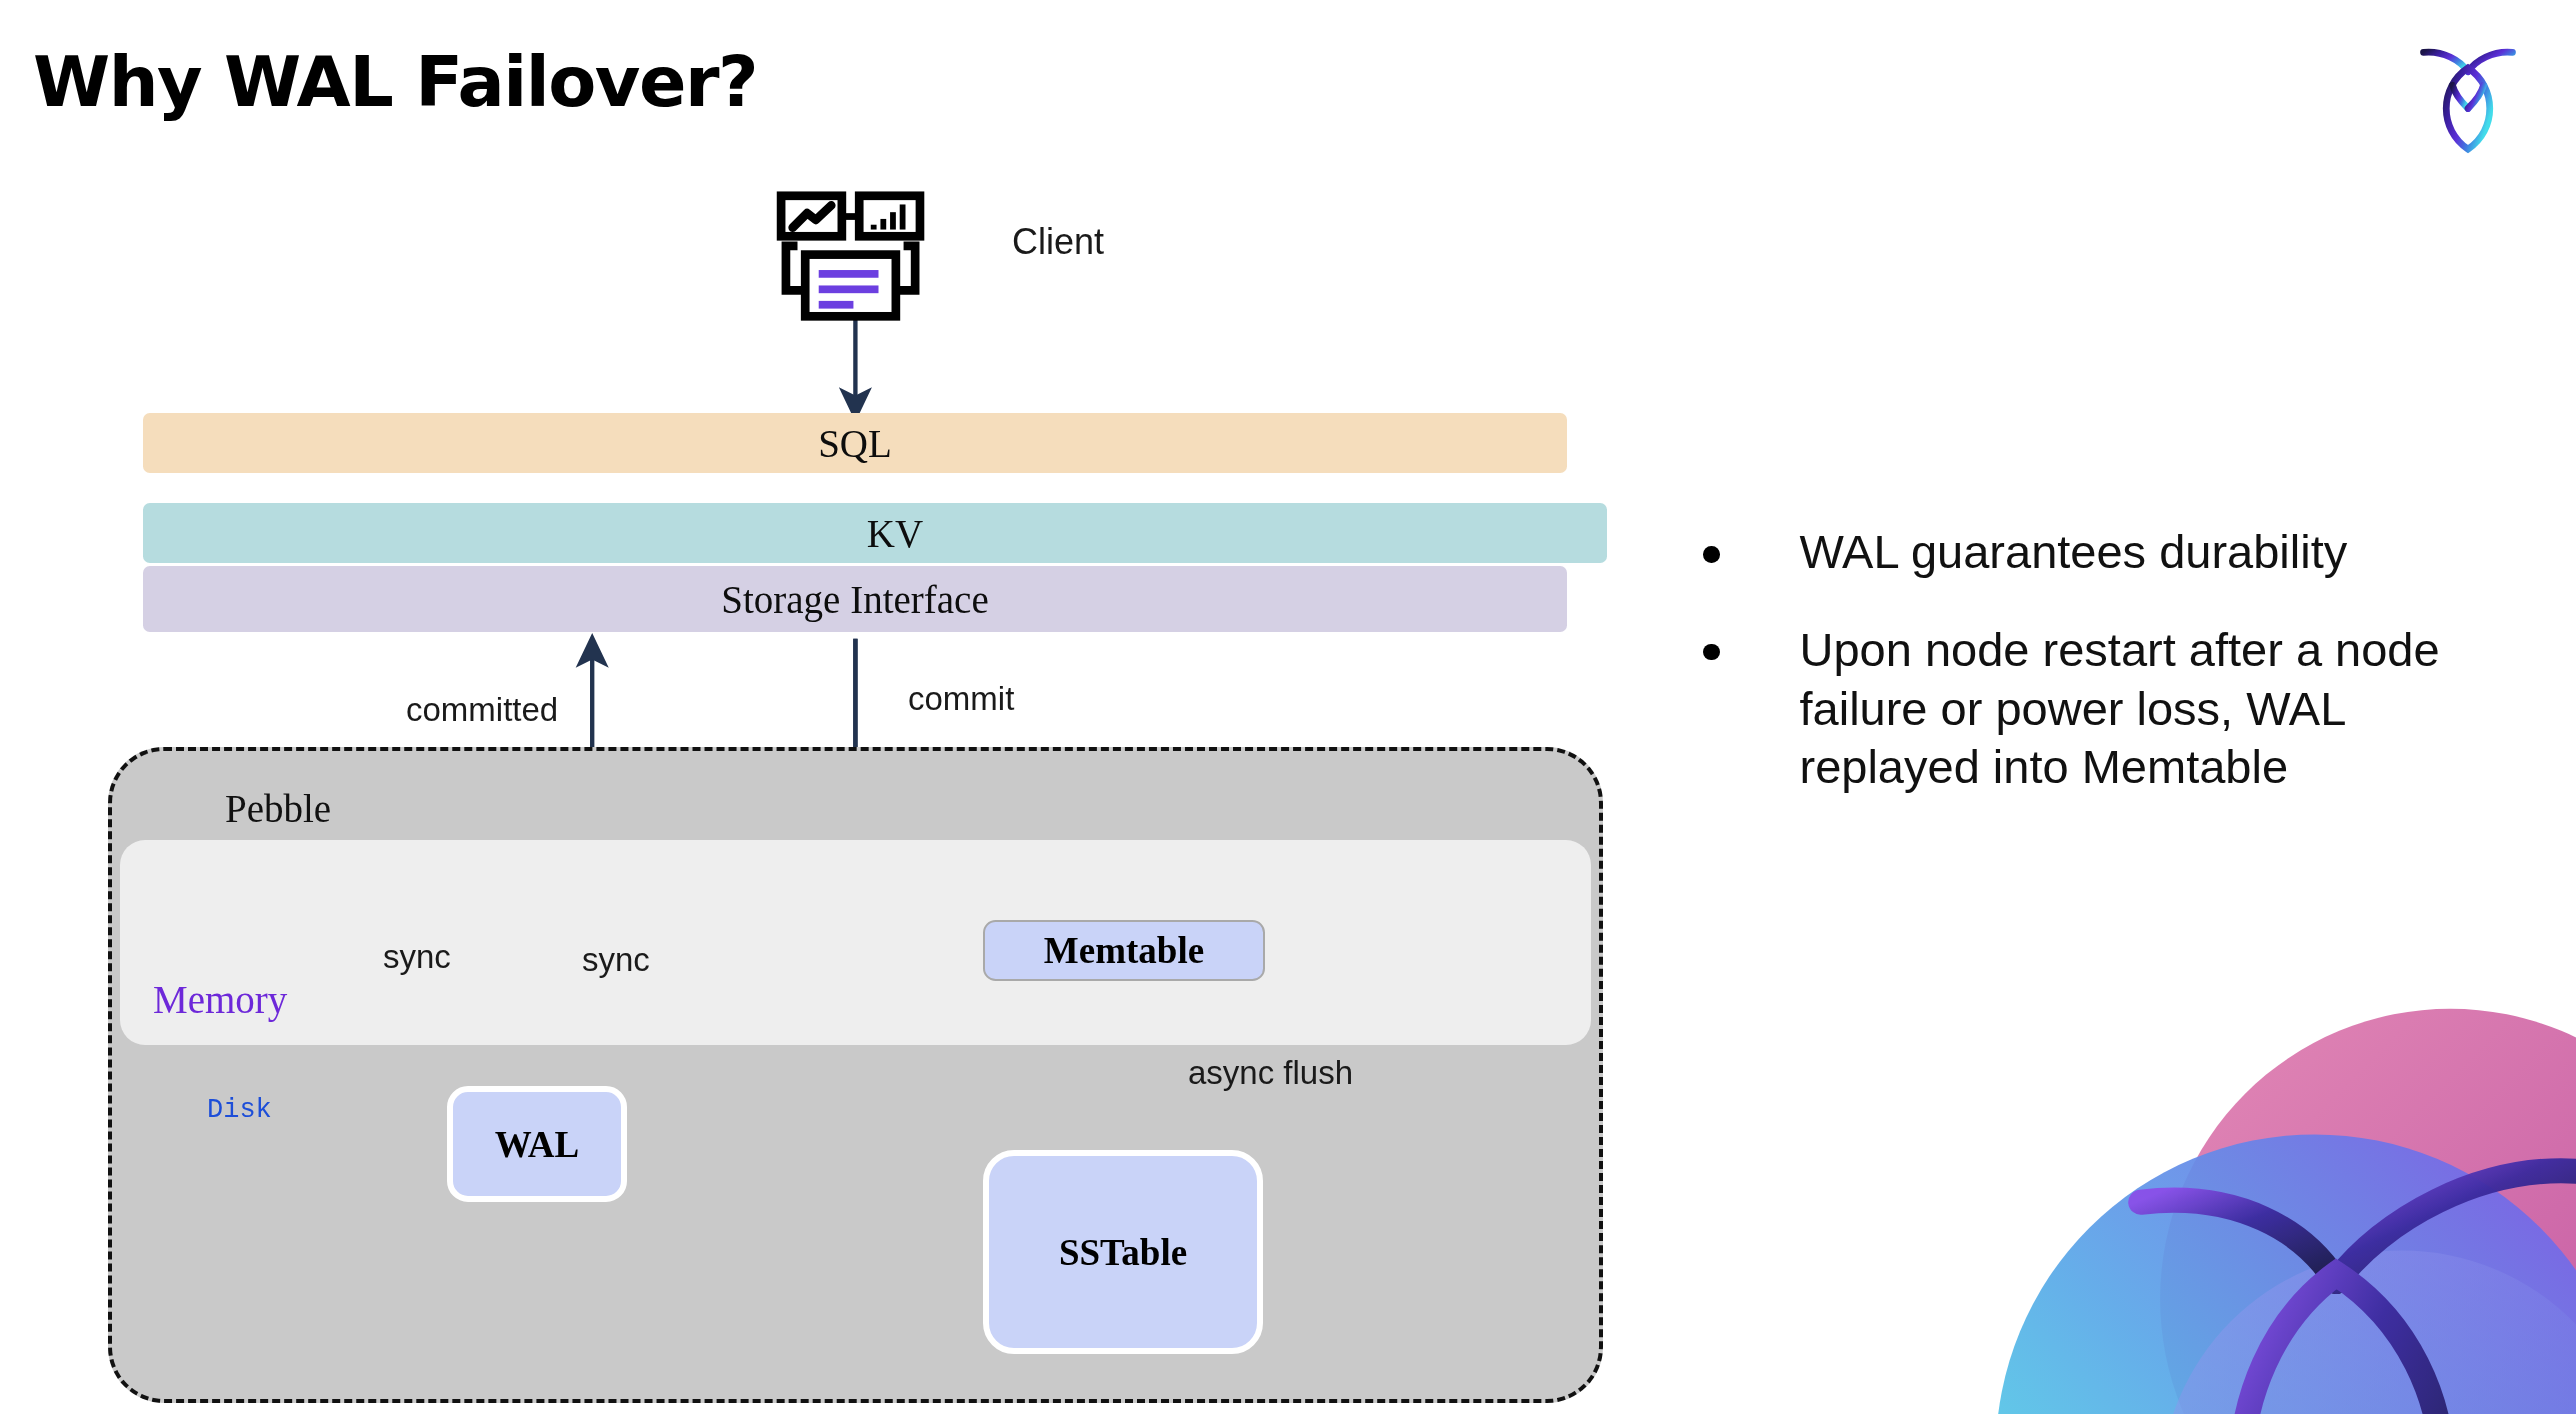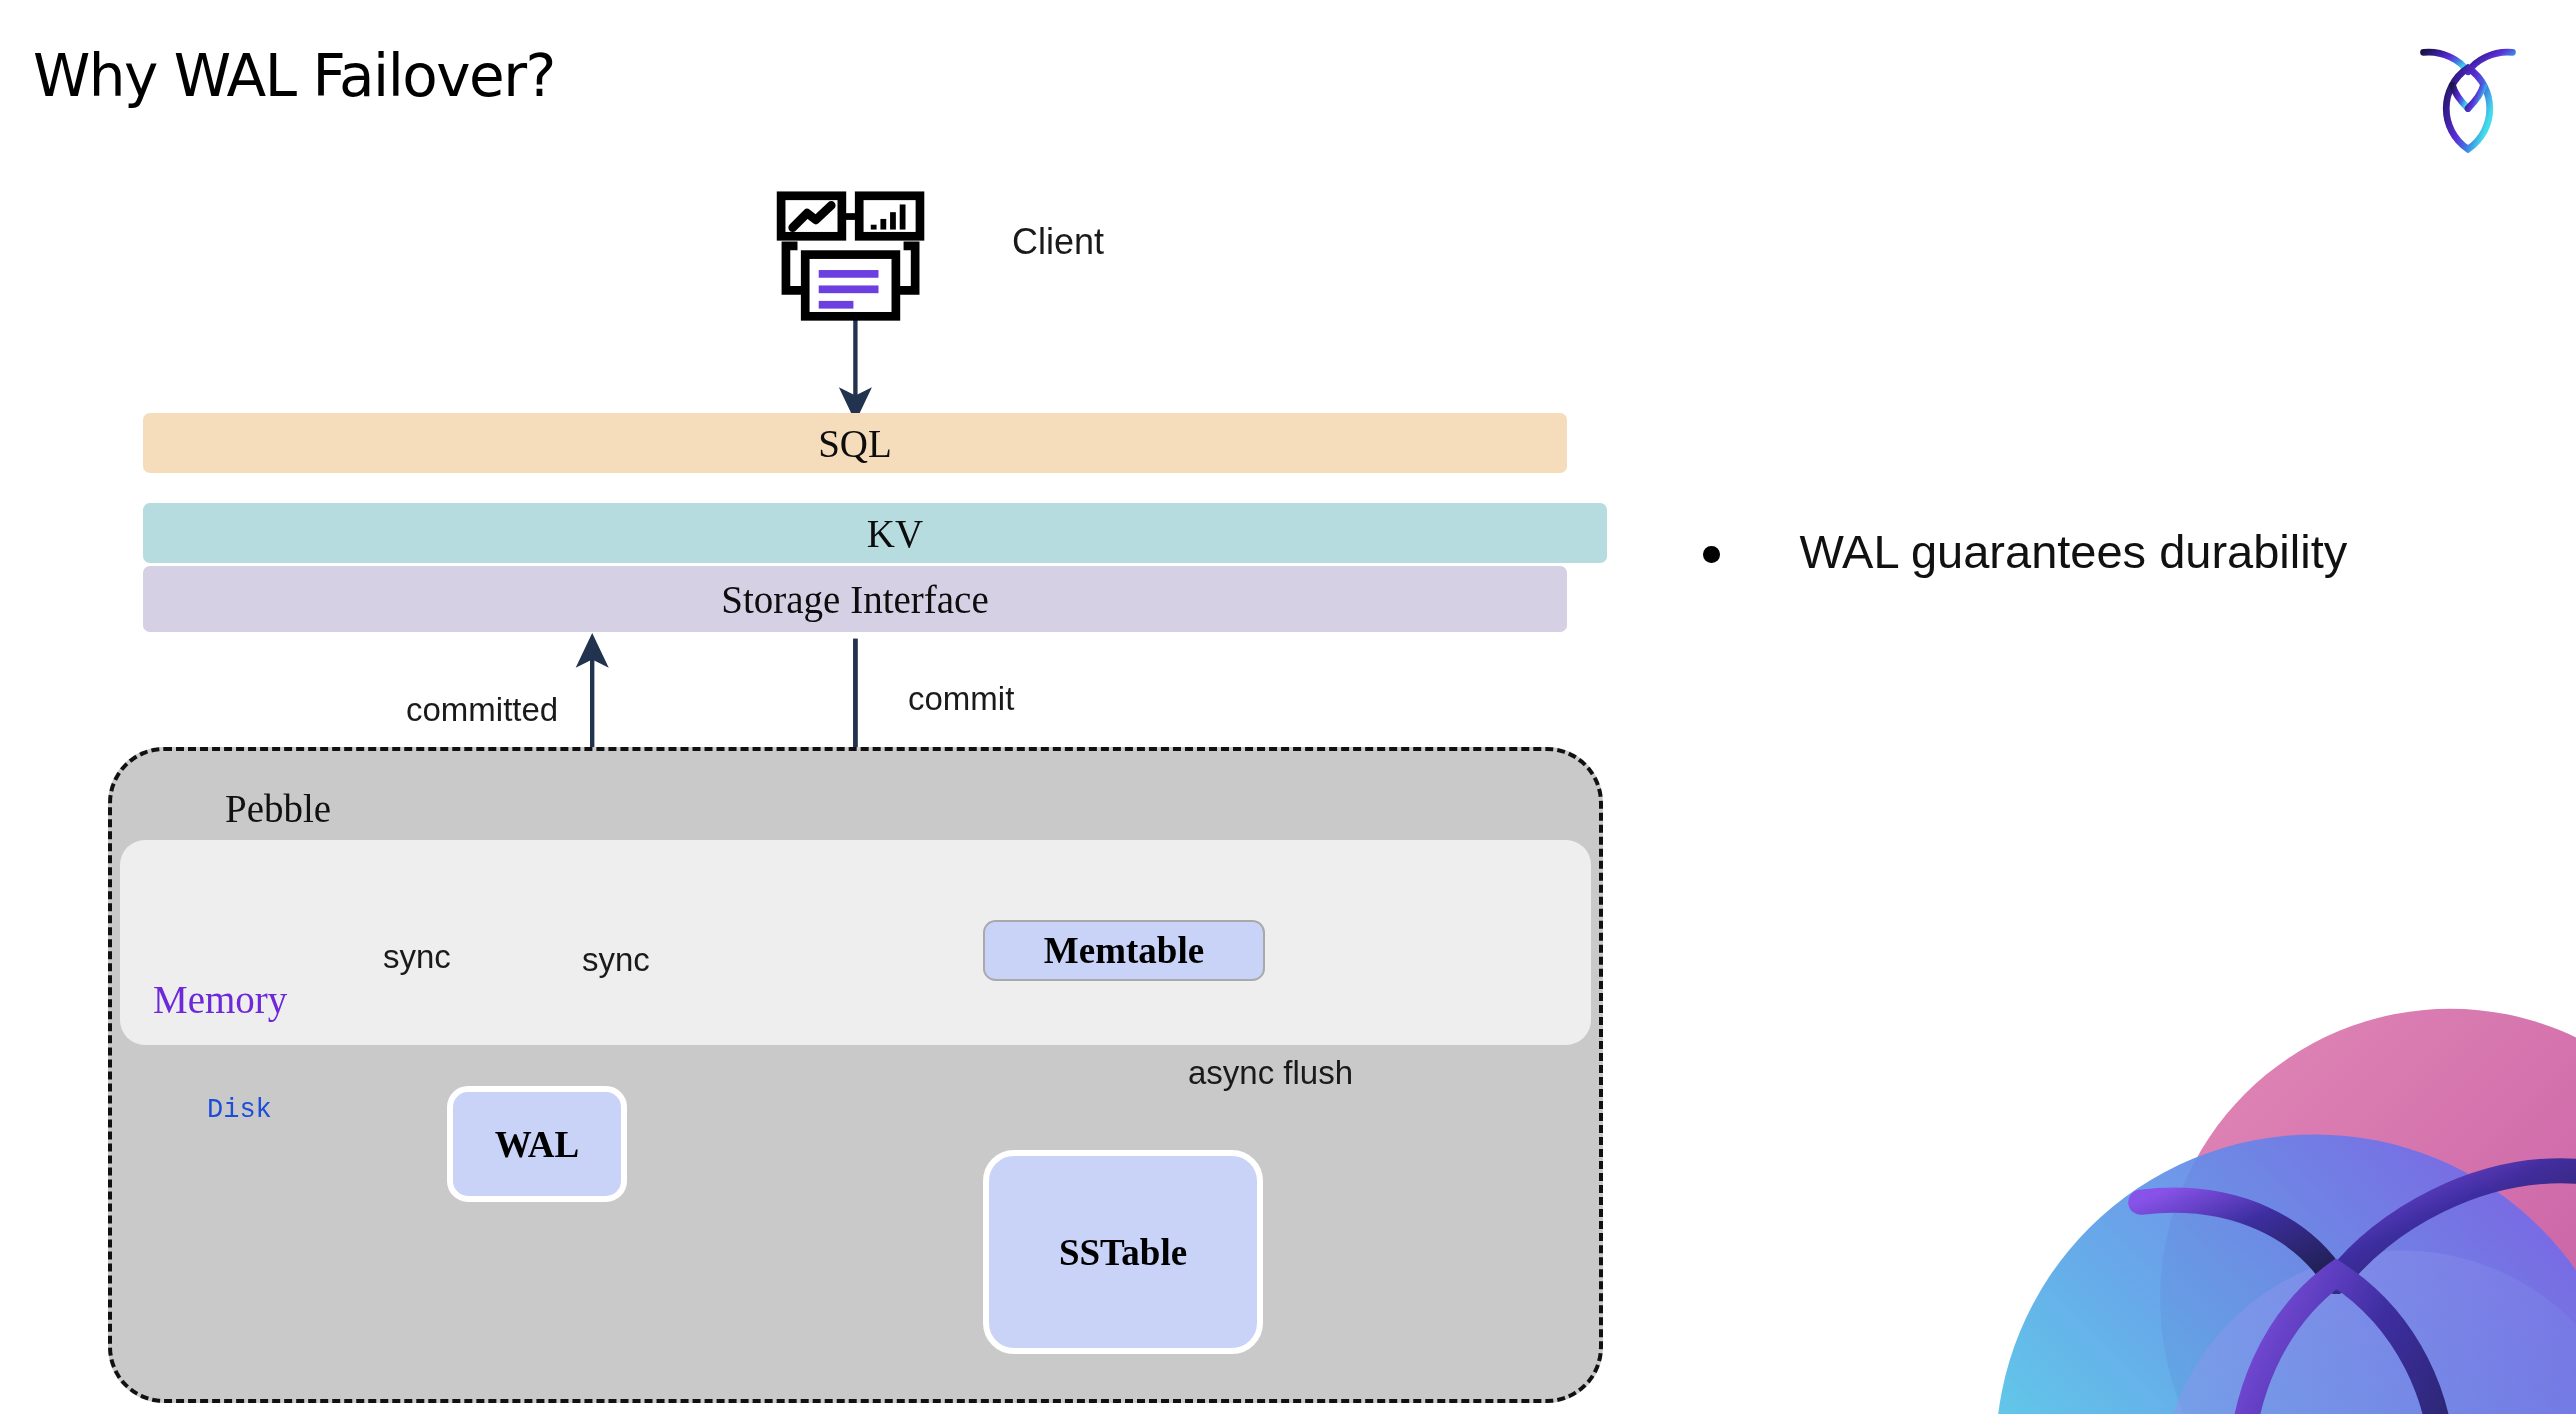--- a/index.html
+++ b/index.html
@@ -15,22 +15,22 @@
     font-family: "Liberation Sans", sans-serif;
     -webkit-font-smoothing: antialiased;
   }
 
   
   #slide-title {
     position: absolute;
     left: 33px;
     top: 46px;
     font-family: "DejaVu Sans", sans-serif;
-    font-size: 58px;
-    font-weight: 400;
+    font-size: 70px;
+    font-weight: 700;
     letter-spacing: -1.5px;
     color: #000000;
     line-height: 1.05;
     white-space: nowrap;
   }
 
   
   #brand-logo {
     position: absolute;
     left: 2410px;
@@ -375,14 +375,18 @@
   <div class="edge-label" id="label-sync-right">sync</div>
   <div class="edge-label" id="label-async">async flush</div>
 
 </div>
 
 <div id="bullet-list">
   <div class="bullet-row">
     <span class="bullet-dot"></span>
     <span class="bullet-text">WAL guarantees durability</span>
   </div>
+  <div class="bullet-row">
+    <span class="bullet-dot"></span>
+    <span class="bullet-text">Upon node restart after a node failure or power loss, WAL replayed into Memtable</span>
+  </div>
 </div>
 
 
 </body></html>

